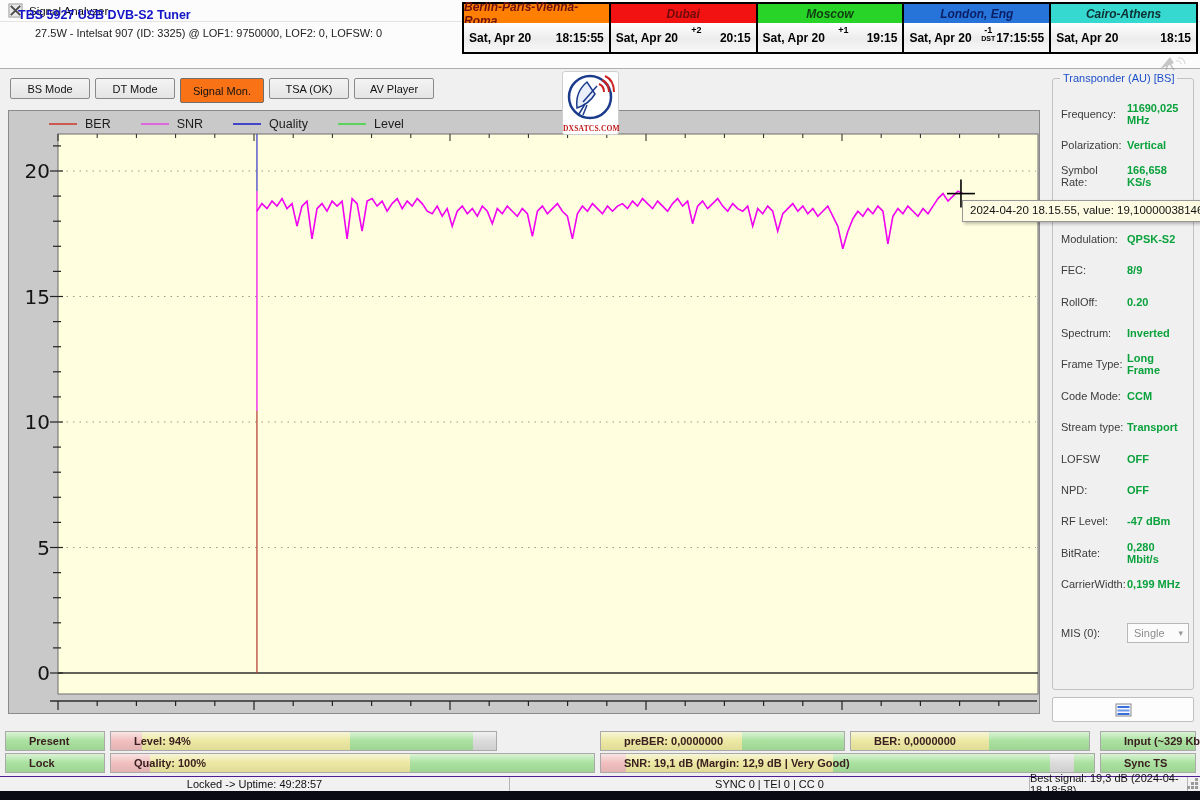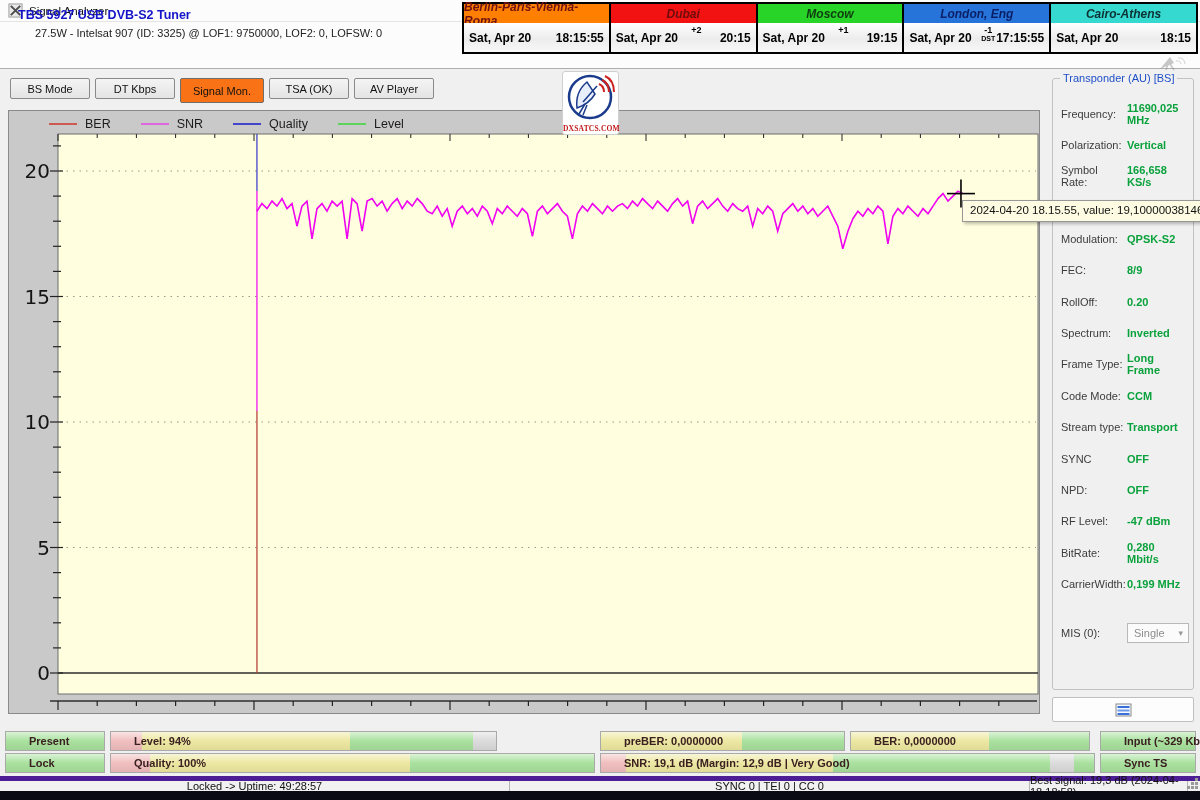--- a/index.html
+++ b/index.html
@@ -58,21 +58,21 @@
   #mis-select .chev { position:absolute; right:5px; top:4px; color:#9a9a9a; font-size:9px; }
   #side-btn { position:absolute; left:1052px; top:697px; width:142px; height:25px; background:#fdfdfd; border:1px solid #c0c0c0; border-radius:2px; display:flex; align-items:center; justify-content:center; }
 
   
   .meter { position:absolute; height:20px; border:1px solid #a9a9a9; display:flex; align-items:center;padding-left:19px; }
   .meter .mlabel { position:relative; z-index:2; font-size:11px; font-weight:bold; color:#3a2020; margin-left:4px; white-space:nowrap; }
   .meter .fill { position:absolute; inset:0; }
   .meter .sheen { position:absolute; inset:0; background:linear-gradient(180deg,rgba(255,255,255,.6),rgba(255,255,255,.05) 48%,rgba(0,0,0,.05)); }
 
   
-  #statusbar { position:absolute; left:0; top:776px; width:1200px; height:15px; background:#f1f1f1; border-top:5px solid #4c1d95; display:flex; font-size:11px; color:#111; }
+  #statusbar { position:absolute; left:0; top:776px; width:1200px; height:15px; background:#f1f1f1; border-top:1px solid #4c1d95; display:flex; font-size:11px; color:#111; }
   .sb-sec { display:flex; align-items:center; justify-content:center; border-right:1px solid #b5b5b5; height:100%; }
   #sb1 { width:510px; } #sb2 { width:520px; } #sb3 { width:158px; }
   #sb-grip { flex:1; position:relative; }
   #sb-grip::after { content:""; position:absolute; right:2px; bottom:2px; width:3px; height:3px; background:#9a9a9a;
      box-shadow:-4px 0 #9a9a9a,-8px 0 #9a9a9a,0 -4px #9a9a9a,-4px -4px #9a9a9a,0 -8px #9a9a9a; }
   #bottom-strip { position:absolute; left:0; top:791px; width:1200px; height:9px; background:#0a0a14; }
 </style>
 </head>
 <body>
 
@@ -134,21 +134,21 @@
     </div>
 
   <svg id="dish-mark" width="32" height="16" viewBox="0 0 32 16">
     <path d="M4 14 L14 2 L18 8 Z" fill="#9a9a9a"></path>
       <path d="M12 9 L10 15 M14 9 L18 15" stroke="#9a9a9a" stroke-width="1.5"></path>
     <path d="M20 6 q4 -1 5 3 M22 3 q6 -1 7 6" stroke="#b0b0b0" fill="none"></path>
   </svg>
 
   <div id="tabbar">
       <div class="tab">BS Mode</div>
-      <div class="tab">DT Kbps</div>
+      <div class="tab">DT Mode</div>
       <div class="tab active">Signal Mon.</div>
       <div class="tab">TSA (OK)</div>
       <div class="tab">AV Player</div>
     </div>
 
   <div id="logo">
     <svg width="55" height="50" viewBox="0 0 55 50">
       <circle cx="27" cy="25" r="21" fill="#ffffff" stroke="#1a3a8c" stroke-width="2.5"></circle>
       <path d="M14 36 Q12 20 24 10 L32 22 Q26 32 14 36 Z" fill="#e9eefb" stroke="#1a3a8c" stroke-width="1.5"></path>
       <path d="M20 30 L34 14" stroke="#1a3a8c" stroke-width="1.5"></path>
@@ -310,21 +310,21 @@
     </div>
         <div class="tp-row">
       <span class="lbl">Code Mode:</span>
       <span class="val">CCM</span>
     </div>
         <div class="tp-row">
       <span class="lbl">Stream type:</span>
       <span class="val">Transport</span>
     </div>
         <div class="tp-row">
-      <span class="lbl">SYNC</span>
+      <span class="lbl">LOFSW</span>
       <span class="val">OFF</span>
     </div>
         <div class="tp-row">
       <span class="lbl">NPD:</span>
       <span class="val">OFF</span>
     </div>
         <div class="tp-row">
       <span class="lbl">RF Level:</span>
       <span class="val">-47 dBm</span>
     </div>

